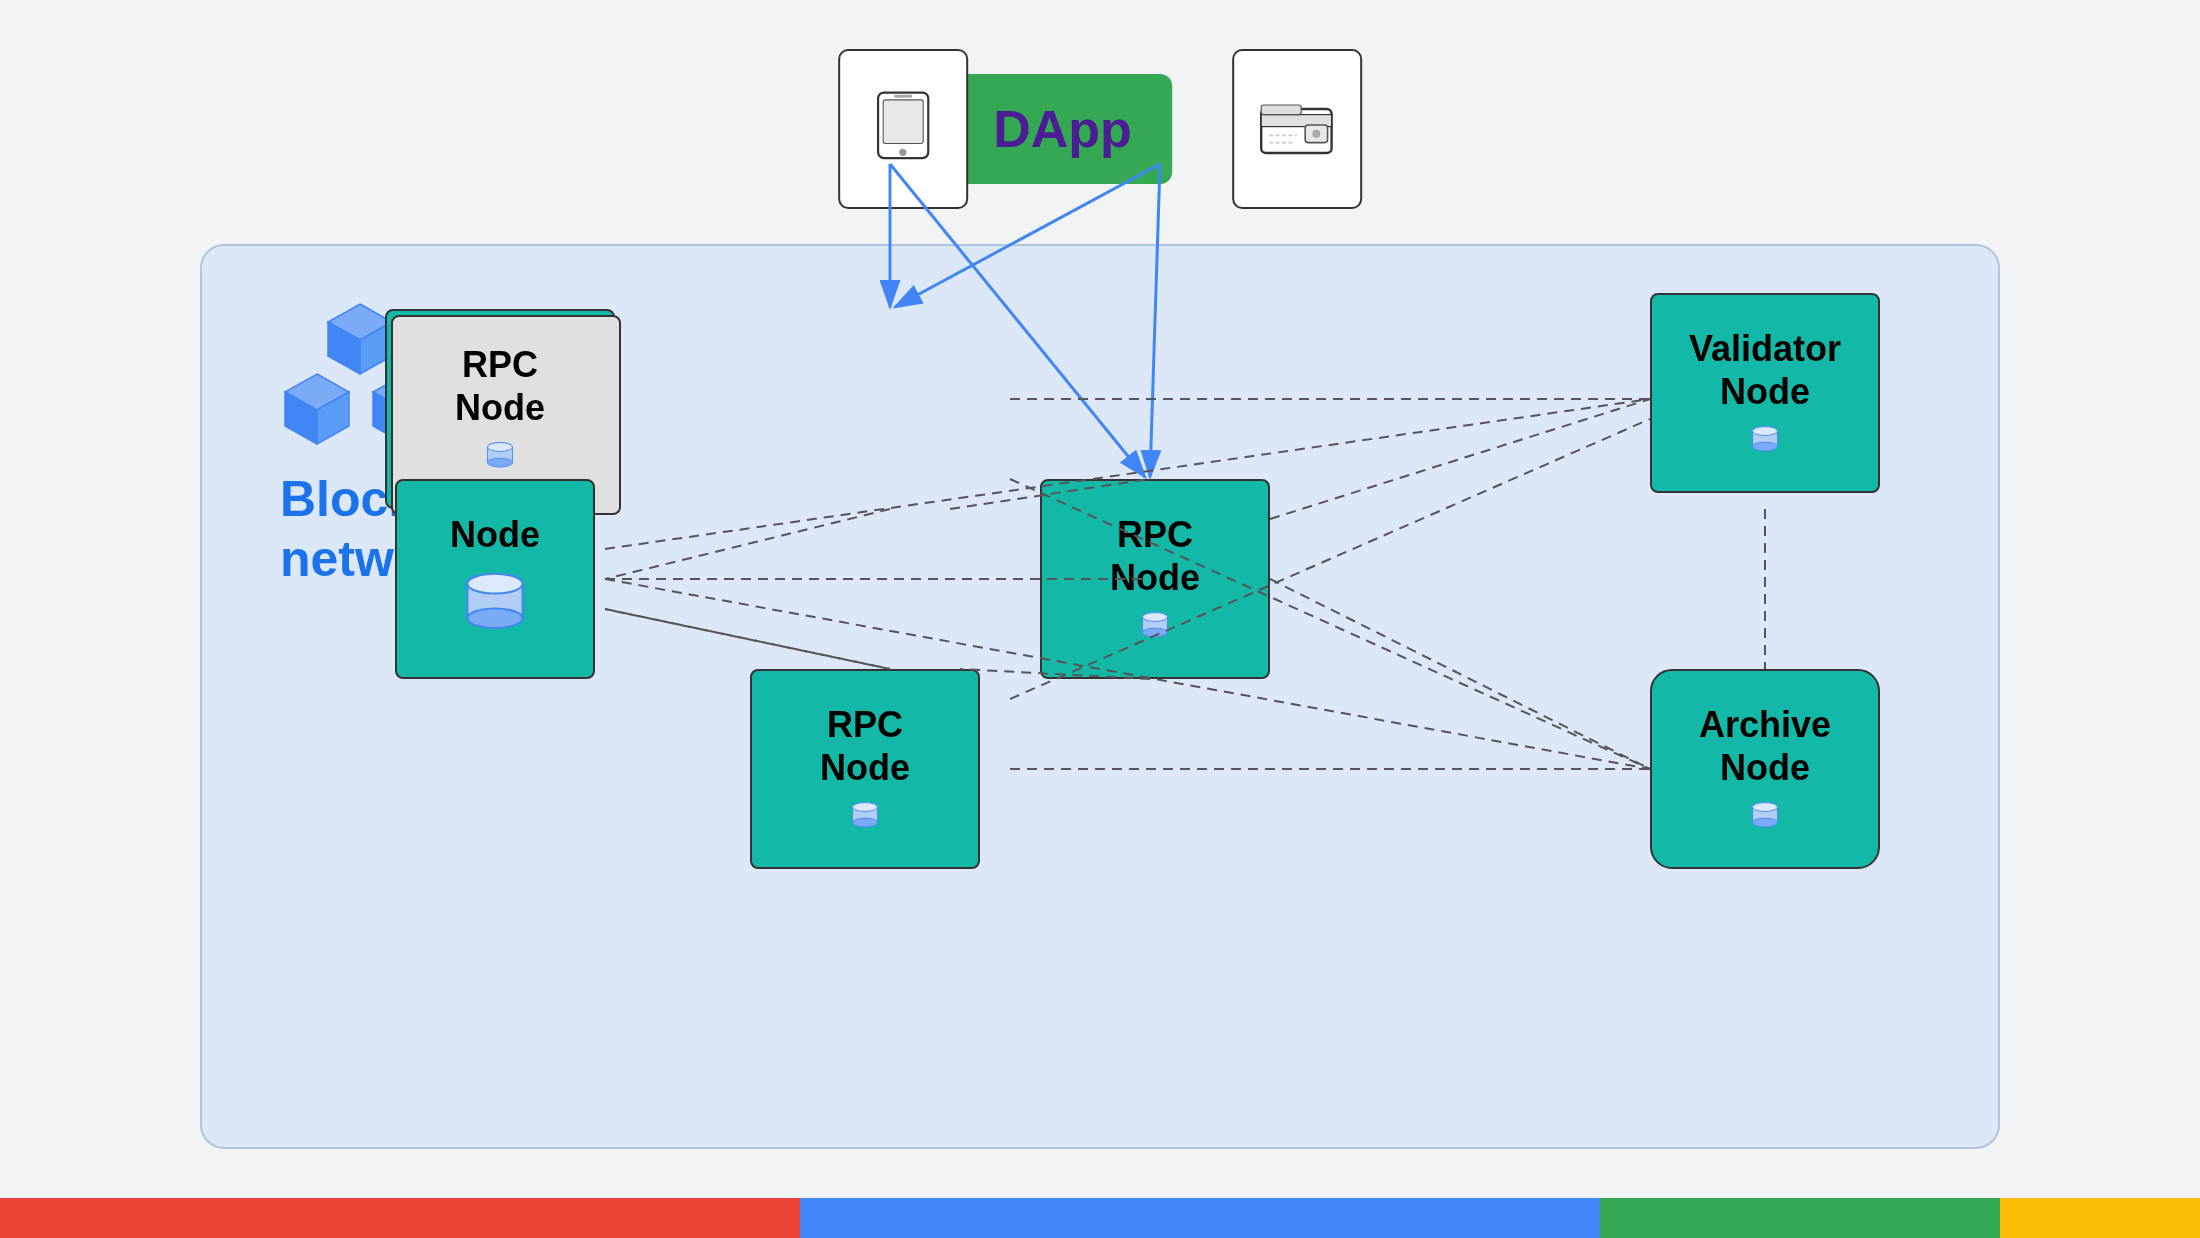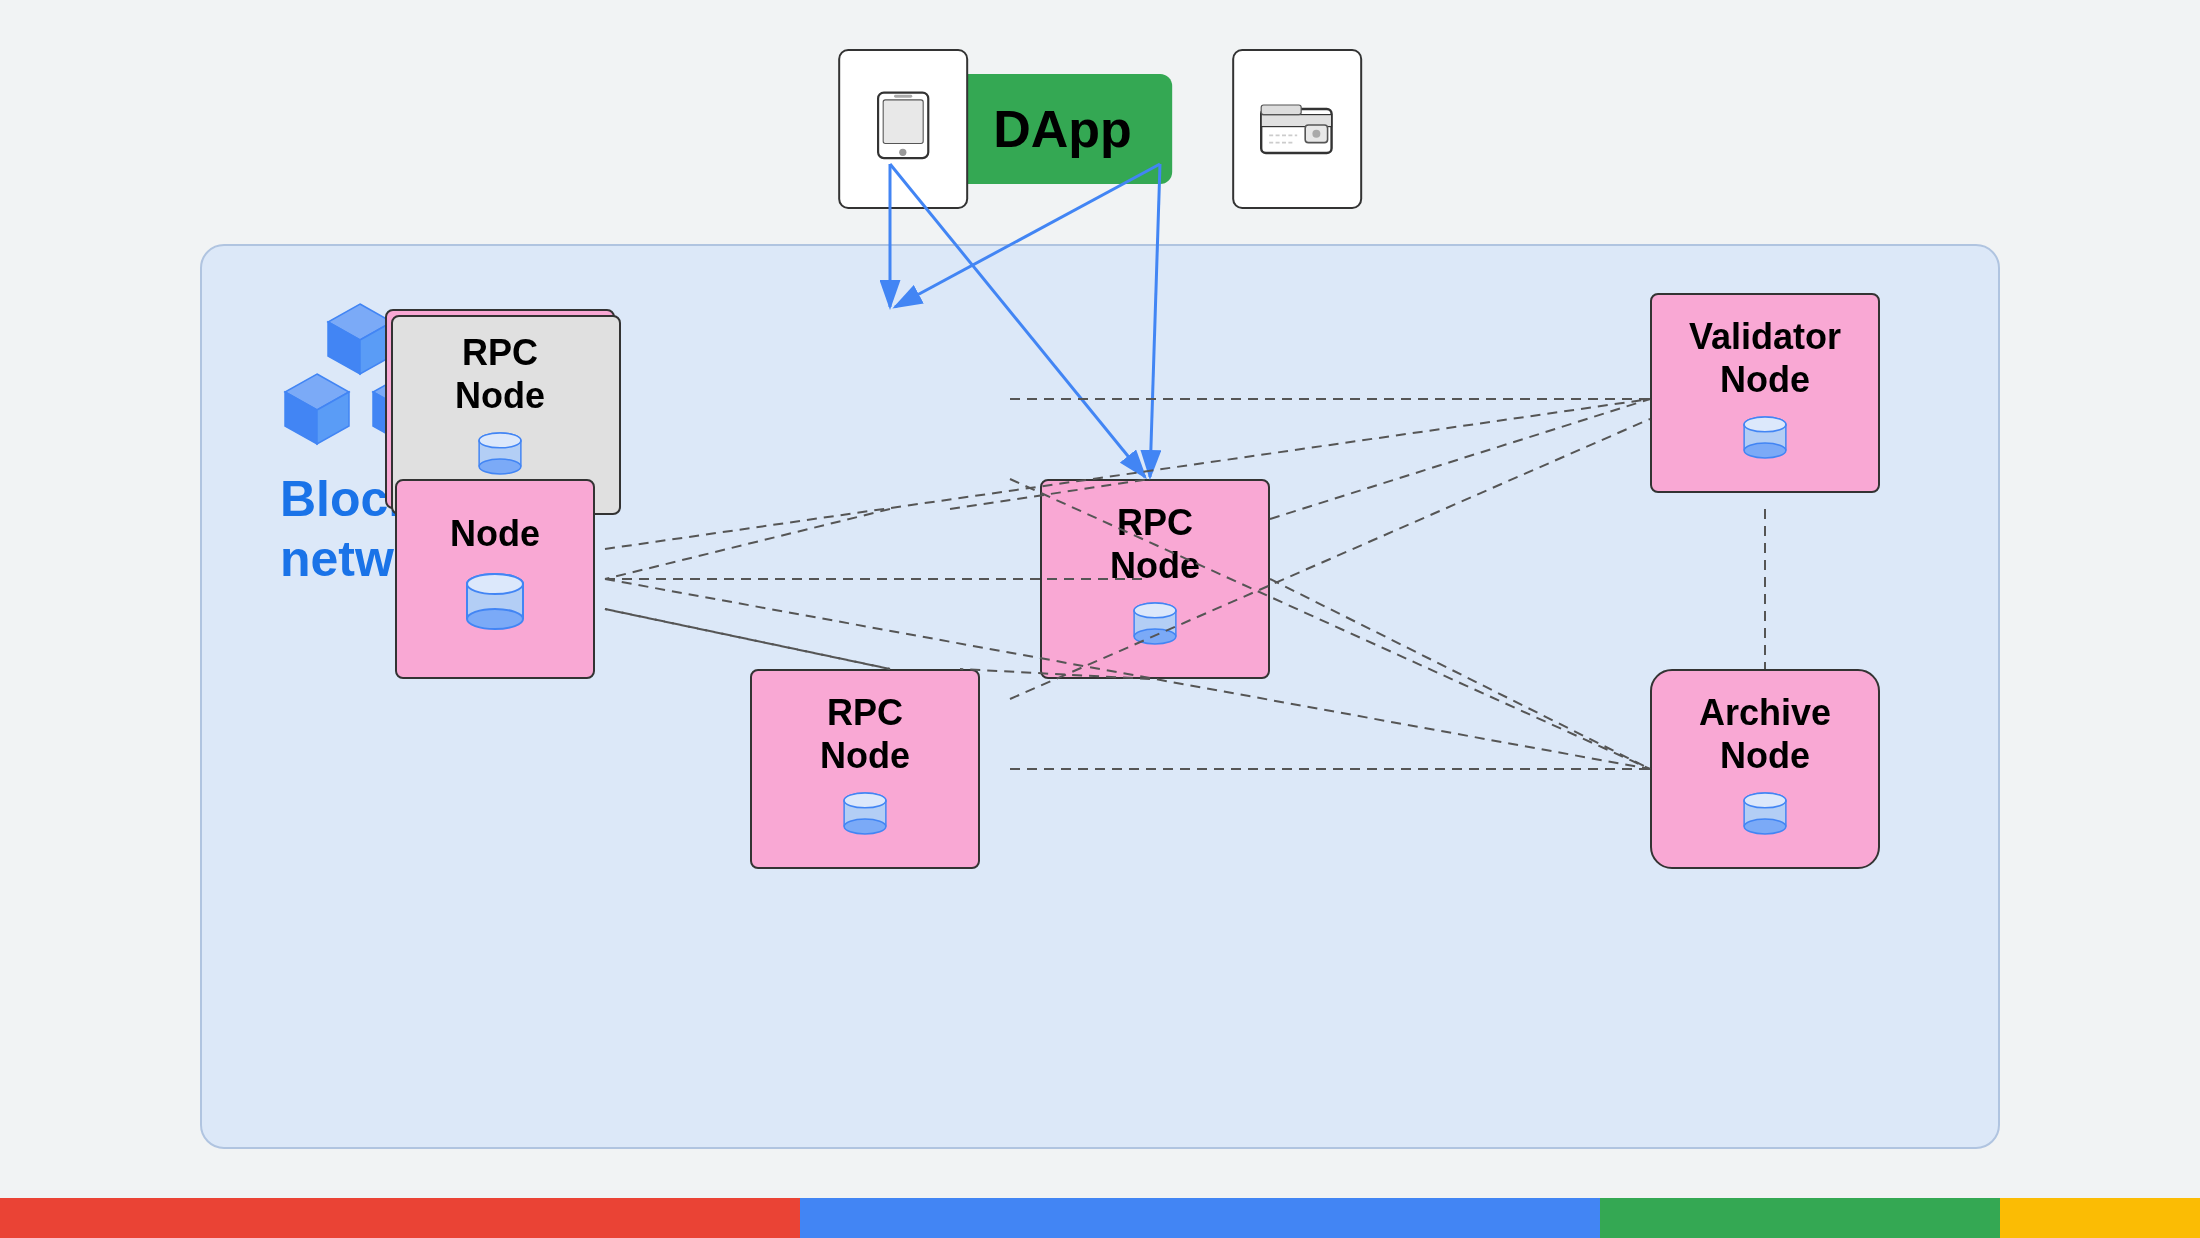--- a/index.html
+++ b/index.html
@@ -62,21 +62,21 @@
     .component-label {
       height: 110px;
       padding: 0 40px;
       background: #34a853;
       border-radius: 12px;
       display: flex;
       align-items: center;
       justify-content: center;
       font-size: 52px;
       font-weight: 700;
-      color: #000000;
+      color: #4c1d95;
       margin-left: -15px;
       position: relative;
       z-index: 0;
       min-width: 210px;
     }
 
     
     .network-box {
       position: absolute;
       top: 195px;
@@ -107,28 +107,28 @@
     .network-text {
       font-size: 50px;
       font-weight: 700;
       color: #1a73e8;
       line-height: 1.2;
     }
 
     
     .node-box {
       position: absolute;
-      background: #f9a8d4;
+      background: #14b8a6;
       border: 2px solid #333;
       border-radius: 8px;
       display: flex;
       flex-direction: column;
       align-items: center;
       justify-content: center;
-      padding: 20px;
+      padding: 32px;
     }
 
     .node-box::after {
       content: '';
       position: absolute;
       bottom: -8px;
       right: -8px;
       width: 100%;
       height: 100%;
       border: 2px solid #333;

